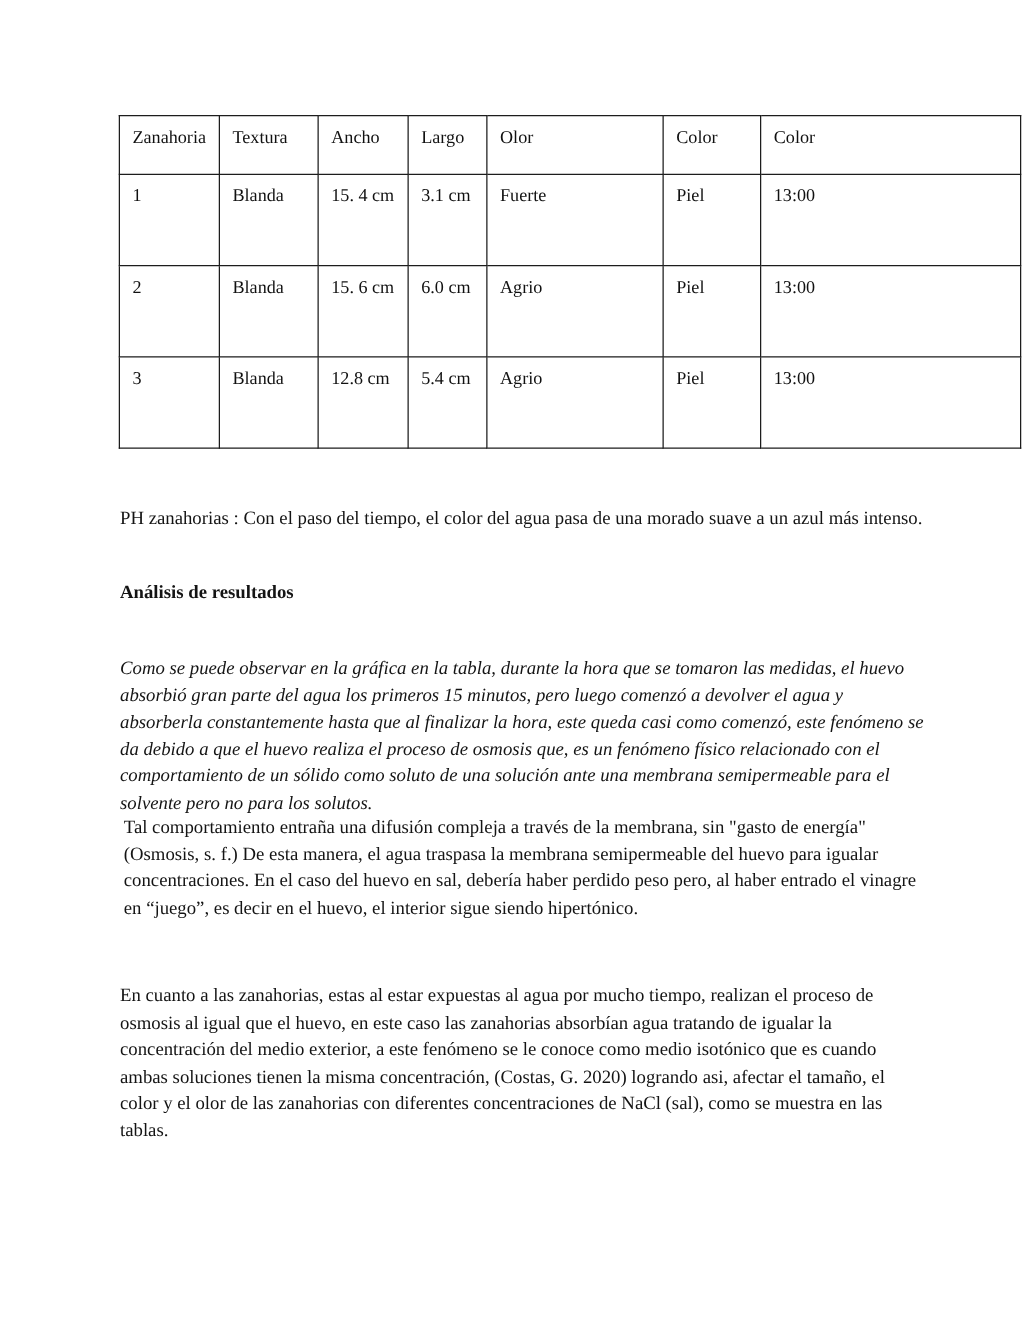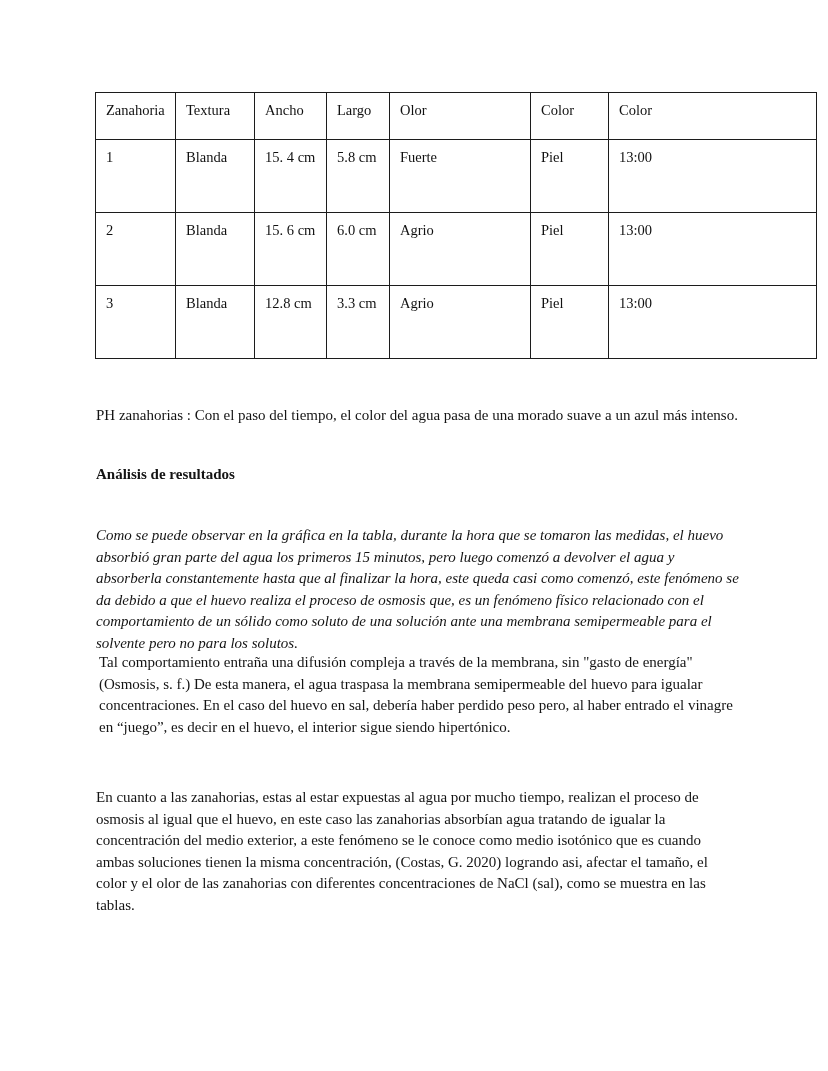--- a/index.html
+++ b/index.html
@@ -114,39 +114,39 @@
           <th class="col-olor">Olor</th>
           <th class="col-color">Color</th>
           <th class="col-tiempo">Color</th>
         </tr>
       </thead>
       <tbody>
         <tr>
           <td>1</td>
           <td>Blanda</td>
           <td>15. 4 cm</td>
-          <td>5.8 cm</td>
+          <td>3.1 cm</td>
           <td>Fuerte</td>
           <td>Piel</td>
           <td>13:00</td>
         </tr>
         <tr>
           <td>2</td>
           <td>Blanda</td>
           <td>15. 6 cm</td>
           <td>6.0 cm</td>
           <td>Agrio</td>
           <td>Piel</td>
           <td>13:00</td>
         </tr>
         <tr>
           <td>3</td>
           <td>Blanda</td>
           <td>12.8 cm</td>
-          <td>3.3 cm</td>
+          <td>5.4 cm</td>
           <td>Agrio</td>
           <td>Piel</td>
           <td>13:00</td>
         </tr>
       </tbody>
     </table>
   </div>
 
   <p class="para body-col section-title">Análisis de resultados</p>
 

